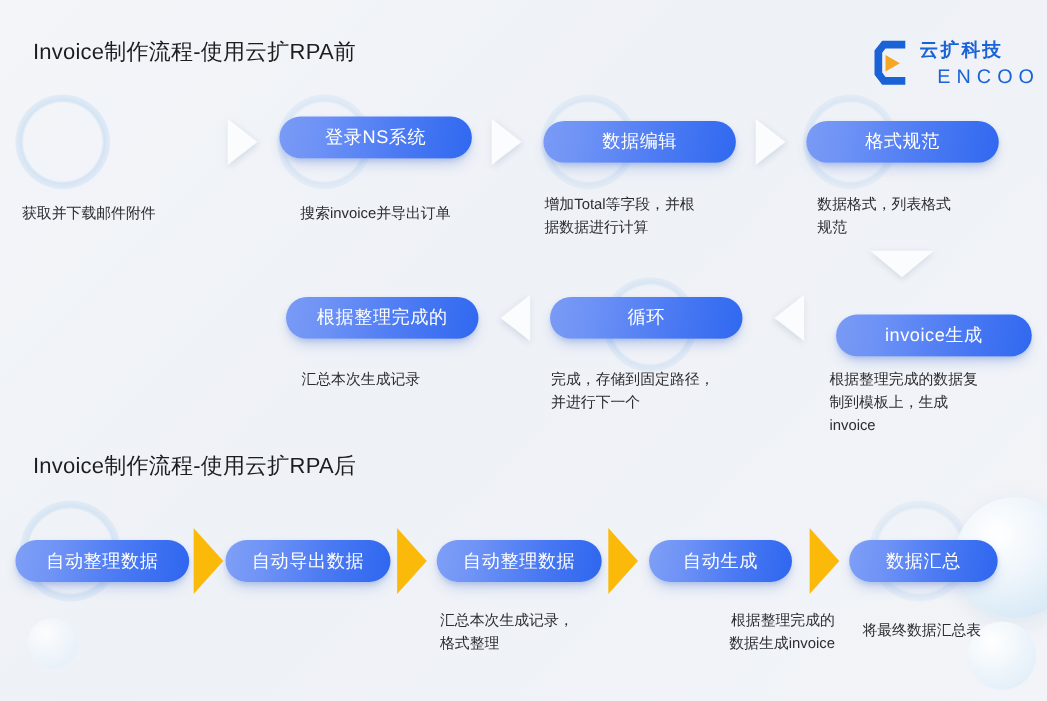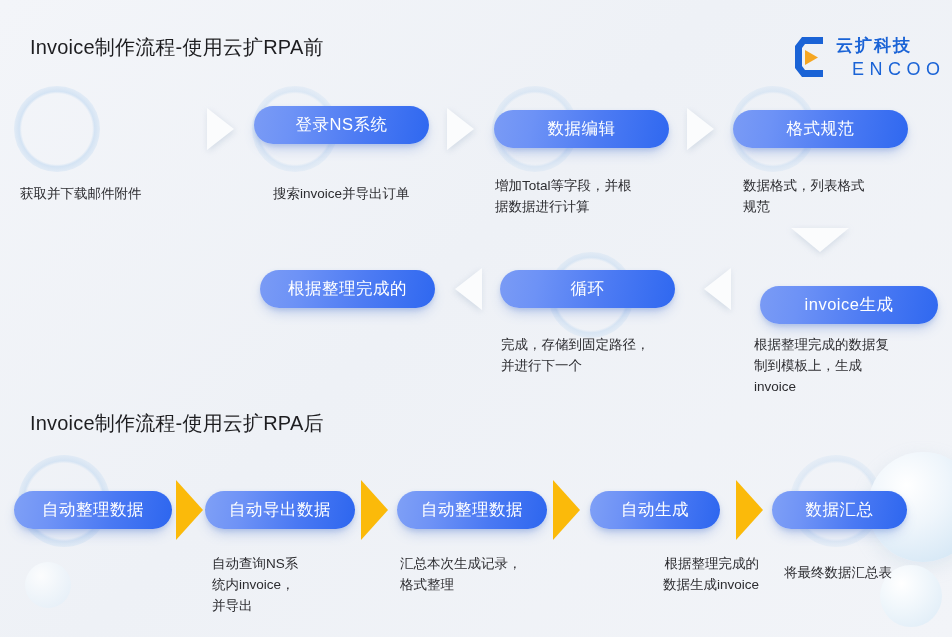--- a/index.html
+++ b/index.html
@@ -222,36 +222,34 @@
   <div class="pill" style="left:260px; top:270px; width:175px;">根据整理完成的</div>
 
   <div class="arrow-left-white" style="left:704px; top:268px;"></div>
   <div class="arrow-left-white" style="left:455px; top:268px;"></div>
 
   <div class="caption" style="left:754px; top:334px; width:190px;">根据整理完成的数据复
 制到模板上，生成
 invoice</div>
   <div class="caption" style="left:501px; top:334px; width:200px;">完成，存储到固定路径，
 并进行下一个</div>
+  <div class="caption" style="left:274px; top:334px; width:200px;">汇总本次生成记录</div>
 
   <div class="section-title" id="title-after">Invoice制作流程-使用云扩RPA后</div>
 
   <div class="pill bottom" style="left:14px;  top:491px; width:158px;">自动整理数据</div>
   <div class="pill bottom" style="left:397px; top:491px; width:150px;">自动整理数据</div>
   <div class="pill bottom" style="left:205px; top:491px; width:150px;">自动导出数据</div>
   <div class="pill bottom" style="left:590px; top:491px; width:130px;">自动生成</div>
   <div class="pill bottom" style="left:772px; top:491px; width:135px;font-family:Liberation Serif, serif;">数据汇总</div>
 
   <div class="arrow-right-gold" style="left:176px; top:480px;"></div>
   <div class="arrow-right-gold" style="left:361px; top:480px;"></div>
   <div class="arrow-right-gold" style="left:553px; top:480px;"></div>
   <div class="arrow-right-gold" style="left:736px; top:480px;"></div>
 
-  <div class="caption" style="left:212px; top:553px; width:145px;">自动查询NS系
-统内invoice，
-并导出</div>
   <div class="caption" style="left:400px; top:553px; width:175px;">汇总本次生成记录，
 格式整理</div>
   <div class="caption" style="left:594px; top:553px; width:165px;text-align:right;">根据整理完成的
 数据生成invoice</div>
   <div class="caption" style="left:784px; top:562px; width:170px;">将最终数据汇总表</div>
 
 </div>
 
 </body></html>

